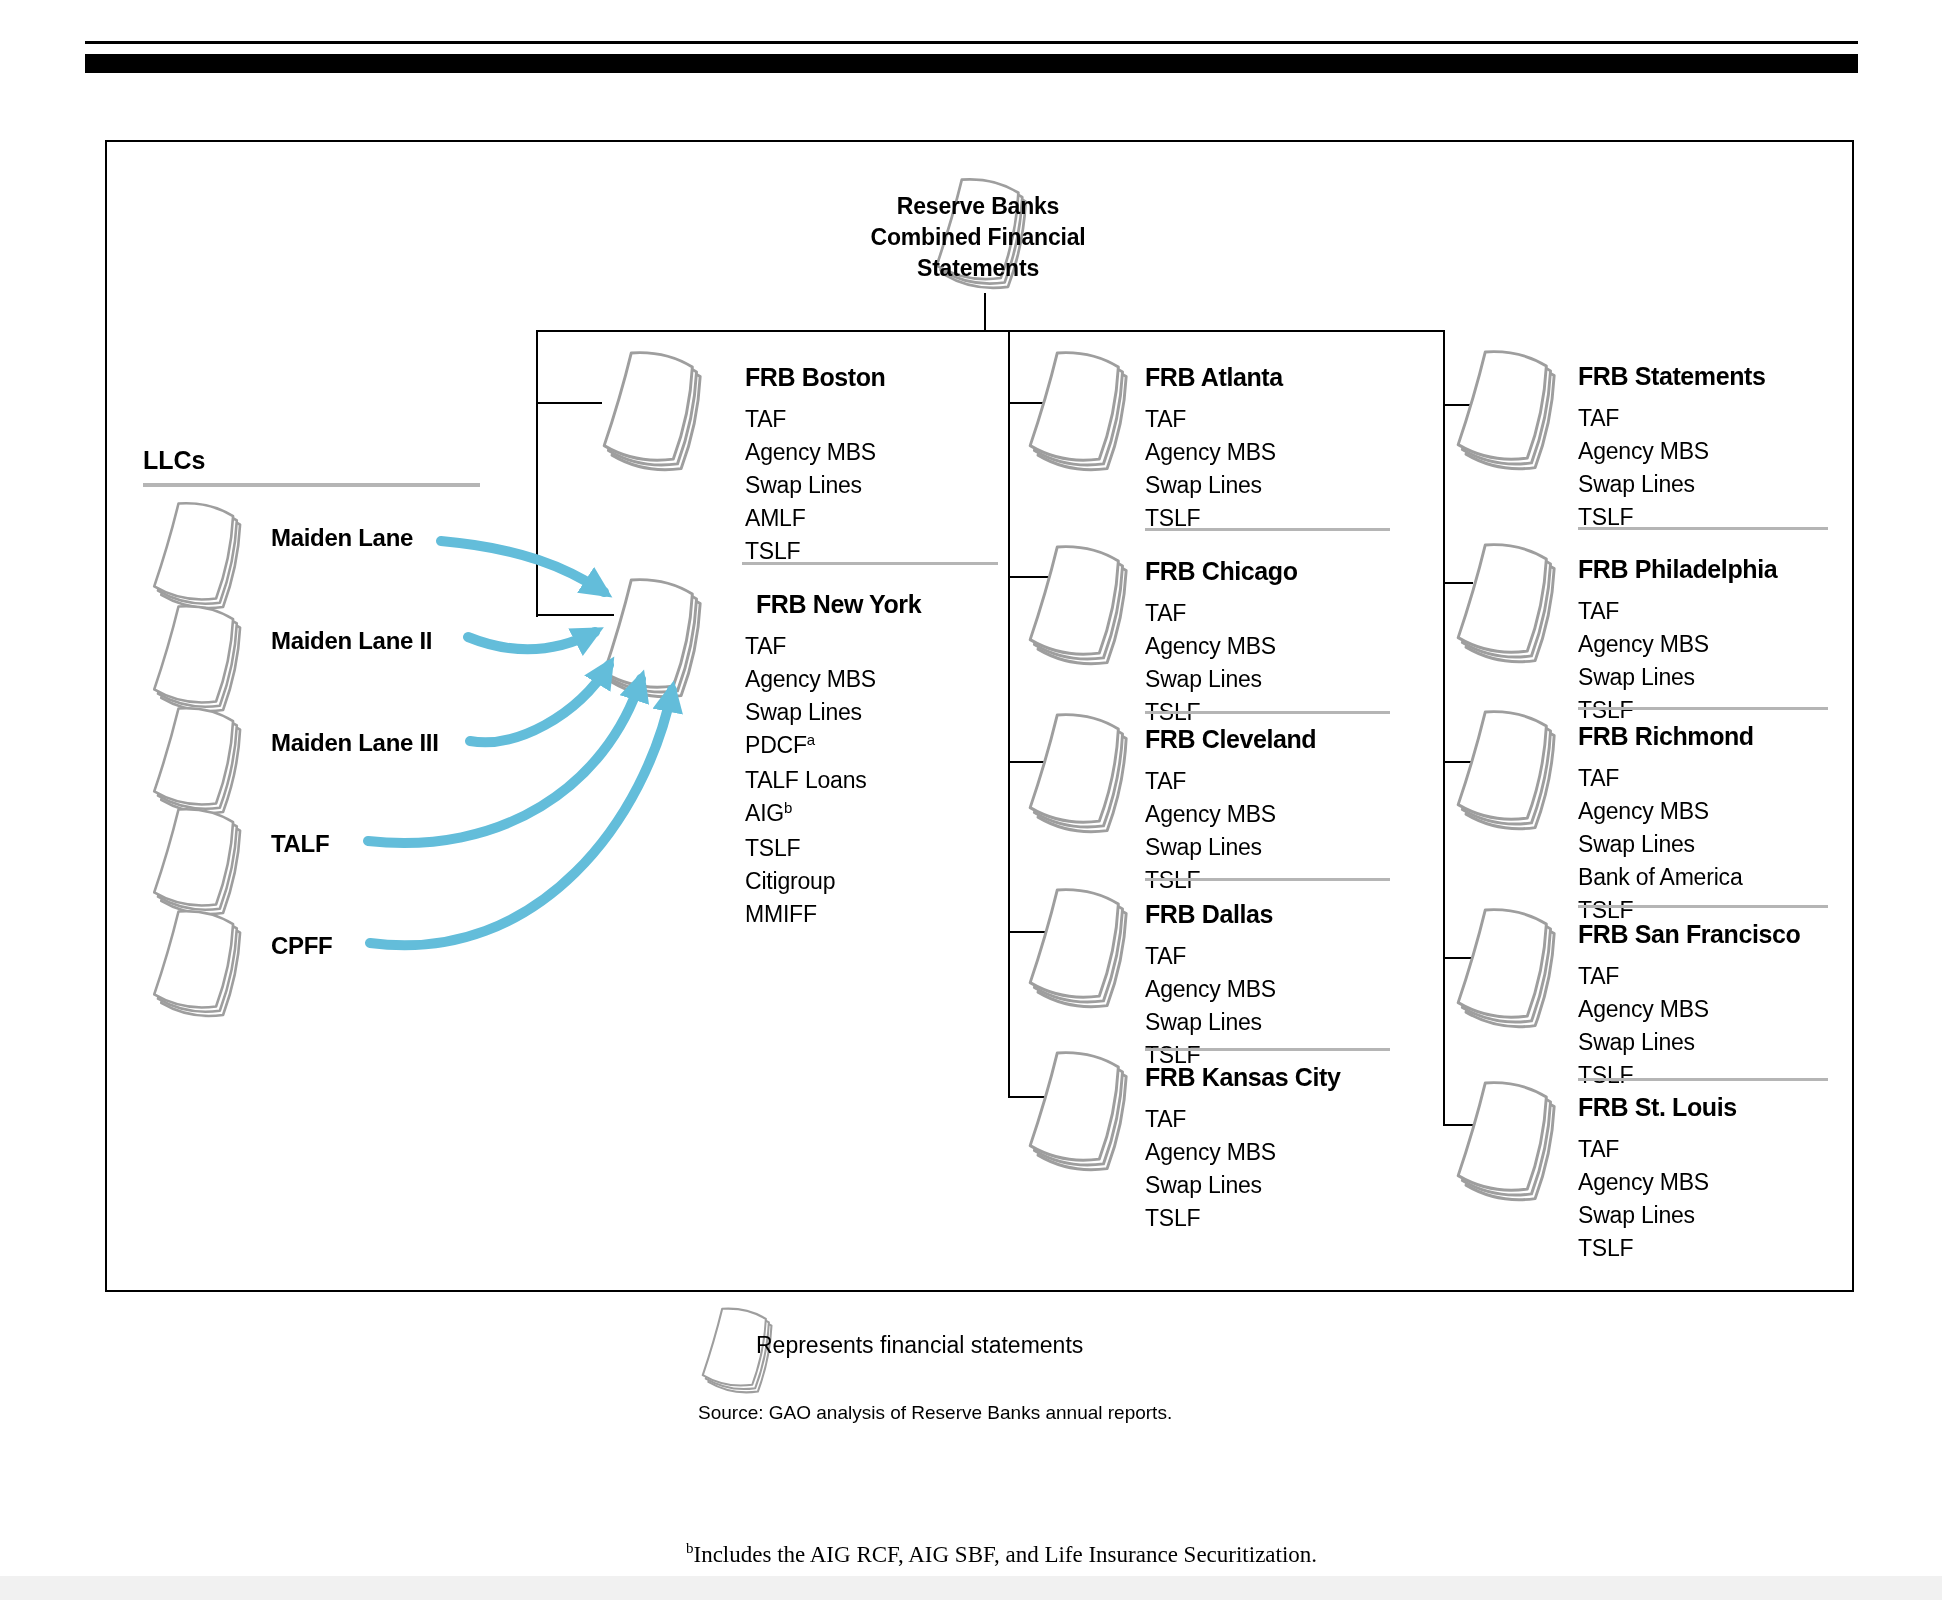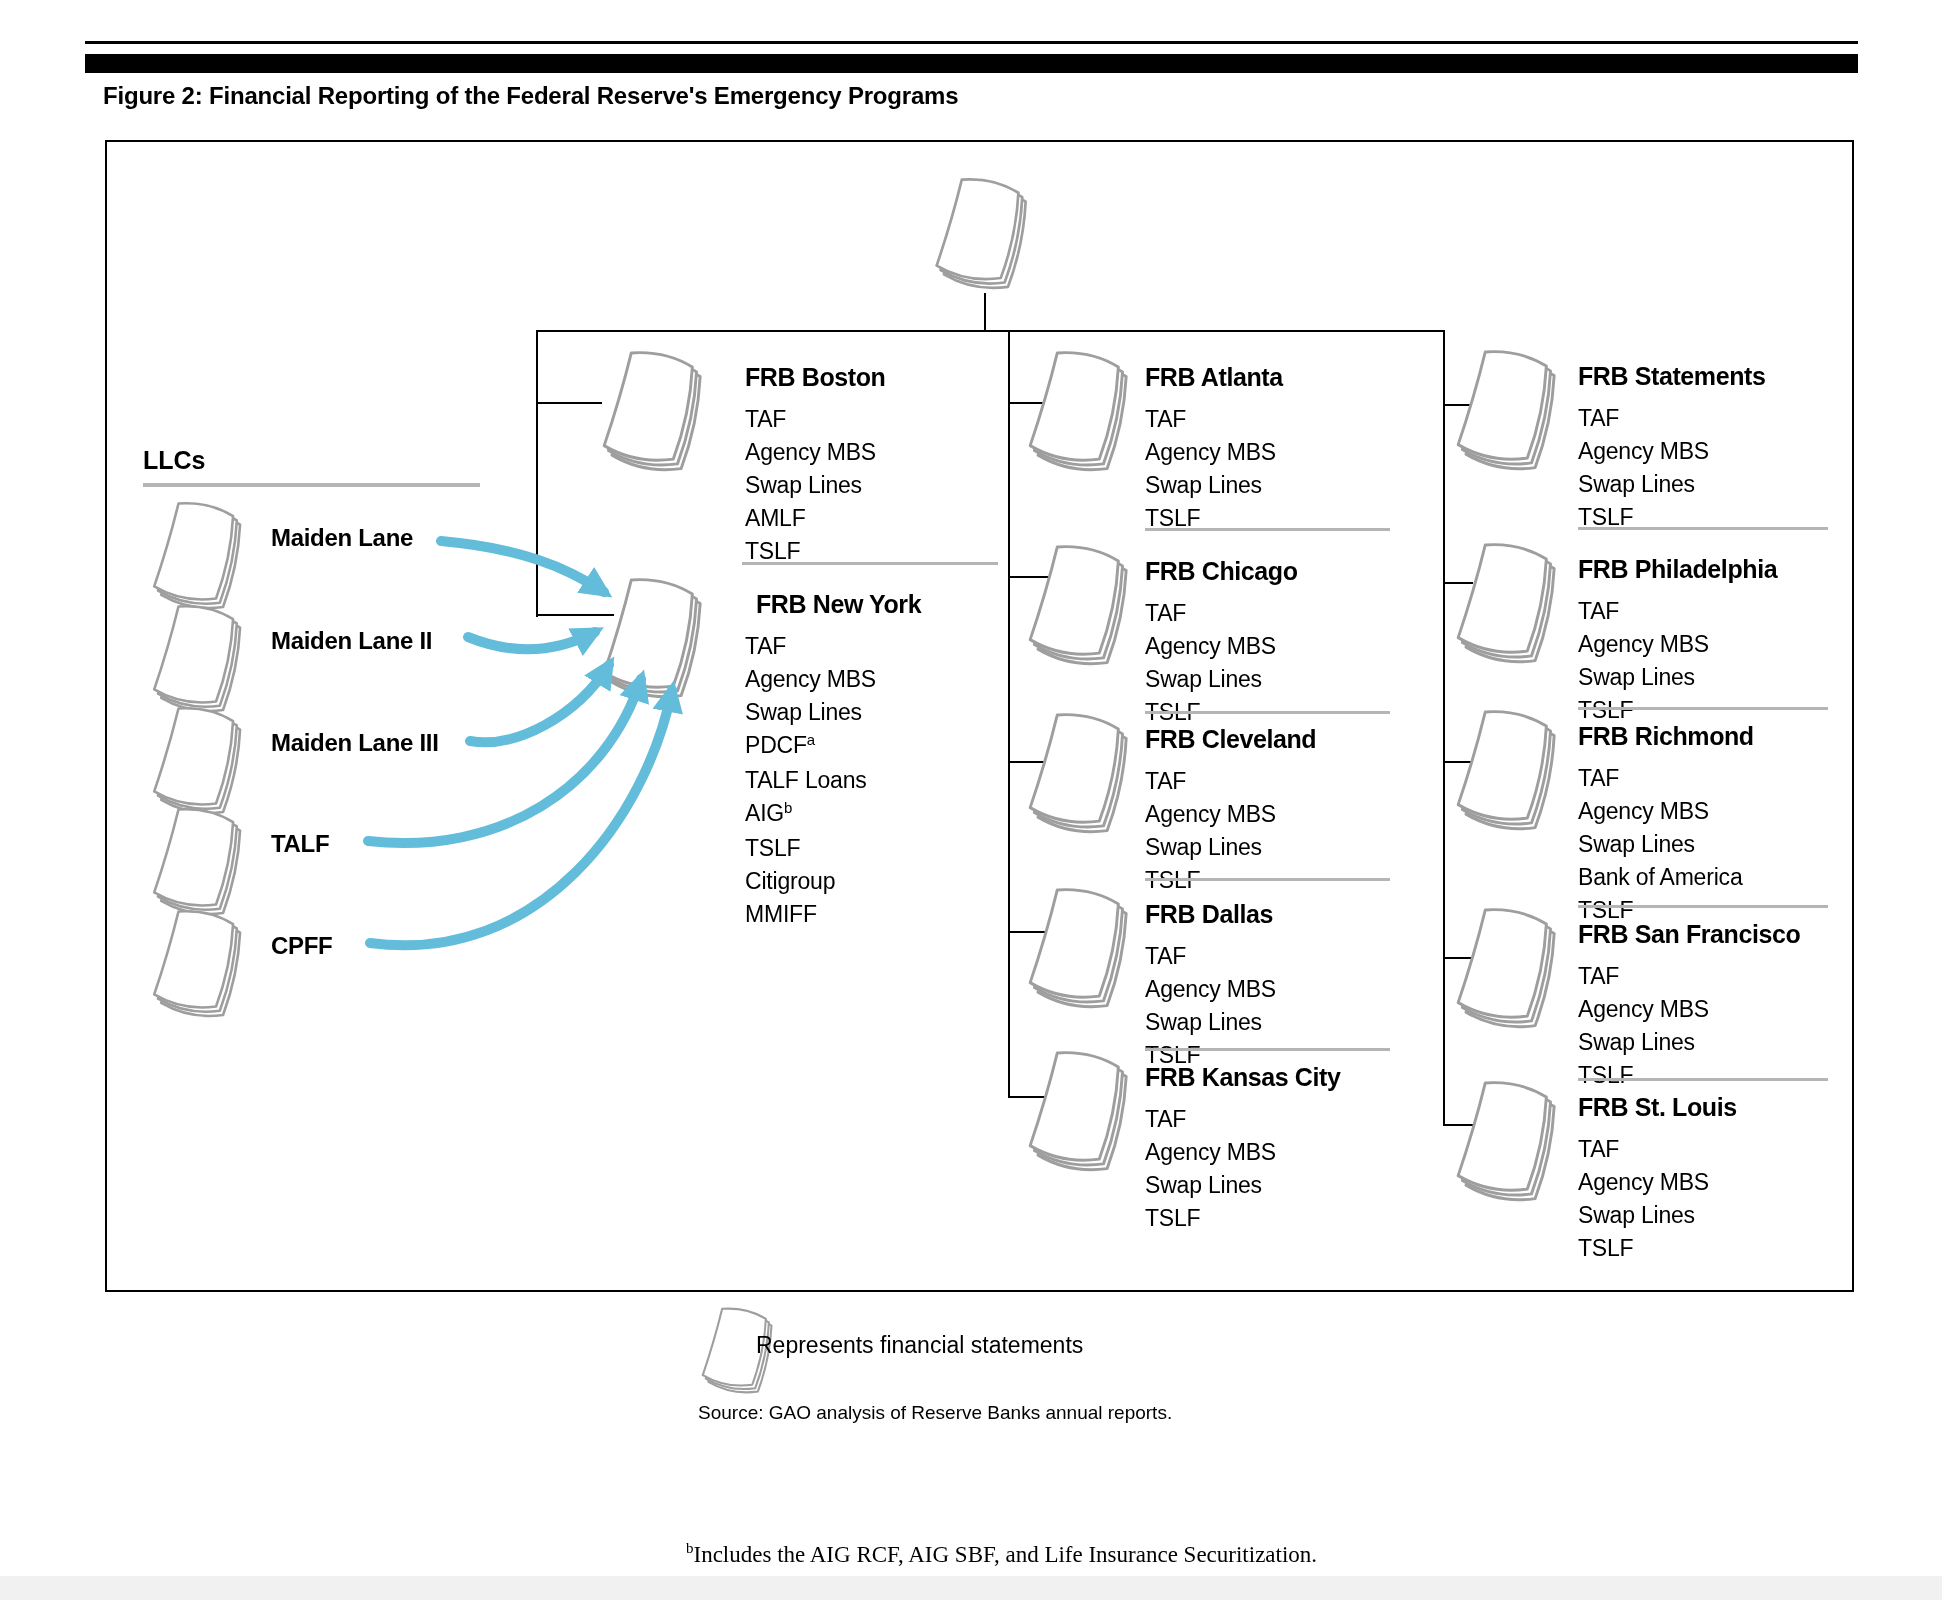--- a/index.html
+++ b/index.html
@@ -27,31 +27,35 @@
   .bottom-strip{position:absolute;left:0;top:1576px;width:1942px;height:24px;background:#f1f1f1;}
 </style>
 </head>
 <body>
 
 <div id="page">
 
   <div class="hline" style="left:85px;top:41px;width:1773px;height:3px;"></div>
   <div class="hline" style="left:85px;top:54px;width:1773px;height:19px;"></div>
 
-  <div class="figure-title">Figure 2: Financial Reporting of the Federal Reserve's Emergency Programs</div>
 
   <div class="figure-box"></div>
 
   <div id="root-icon-slot" class="doc-icon" style="left:929px;top:176px;"><svg width="104" height="114" viewBox="0 0 100 110">
     <g transform="rotate(11 50 55)" fill="#fff" stroke="#9e9e9e" stroke-width="2.6" stroke-linejoin="round">
       <path d="M22,8 Q52,0 78,10 Q84,52 77,94 Q45,105 14,94 Q20,50 22,8 Z" transform="translate(8.5,7)"></path>
       <path d="M22,8 Q52,0 78,10 Q84,52 77,94 Q45,105 14,94 Q20,50 22,8 Z" transform="translate(4.5,3.5)"></path>
       <path d="M22,8 Q52,0 78,10 Q84,52 77,94 Q45,105 14,94 Q20,50 22,8 Z"></path>
     </g>
       </svg></div>
+  <div class="root-label">
+    <div>Reserve Banks</div>
+    <div>Combined Financial</div>
+    <div>Statements</div>
+  </div>
 
   <div class="llcs-heading">LLCs</div>
   <div class="llcs-rule"></div>
 
   <div id="gen-layer">
       <div class="abs" style="left:984px;top:293px;width:2px;height:39px;background:#000;"></div>
       <div class="abs" style="left:536px;top:330px;width:909px;height:2px;background:#000;"></div>
       <div class="abs" style="left:536px;top:330px;width:2px;height:287px;background:#000;"></div>
       <div class="abs" style="left:536px;top:402px;width:66px;height:2px;background:#000;"></div>
       <div class="abs" style="left:536px;top:614px;width:78px;height:2px;background:#000;"></div>

